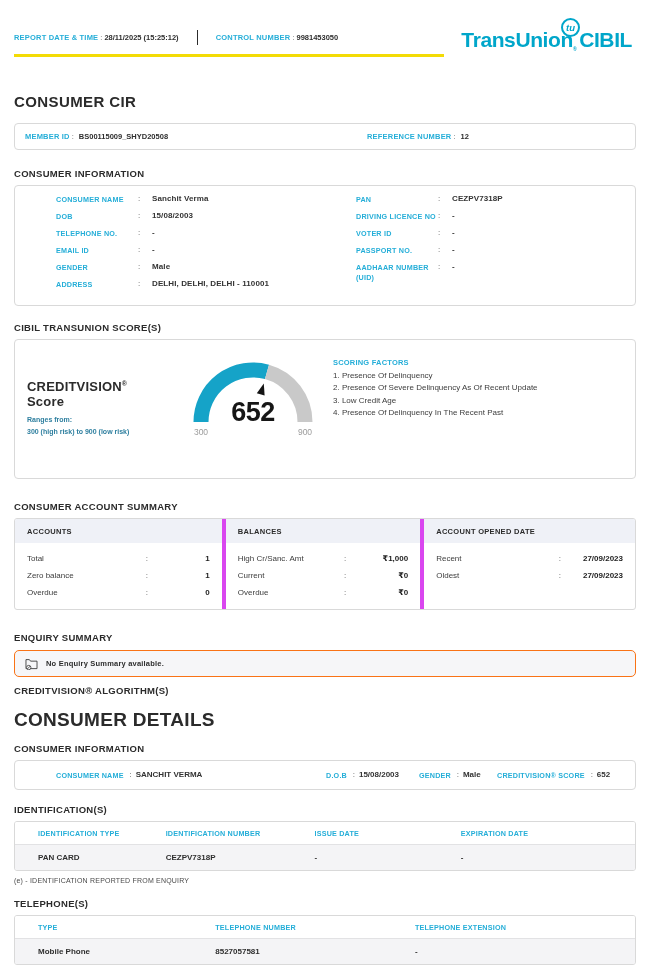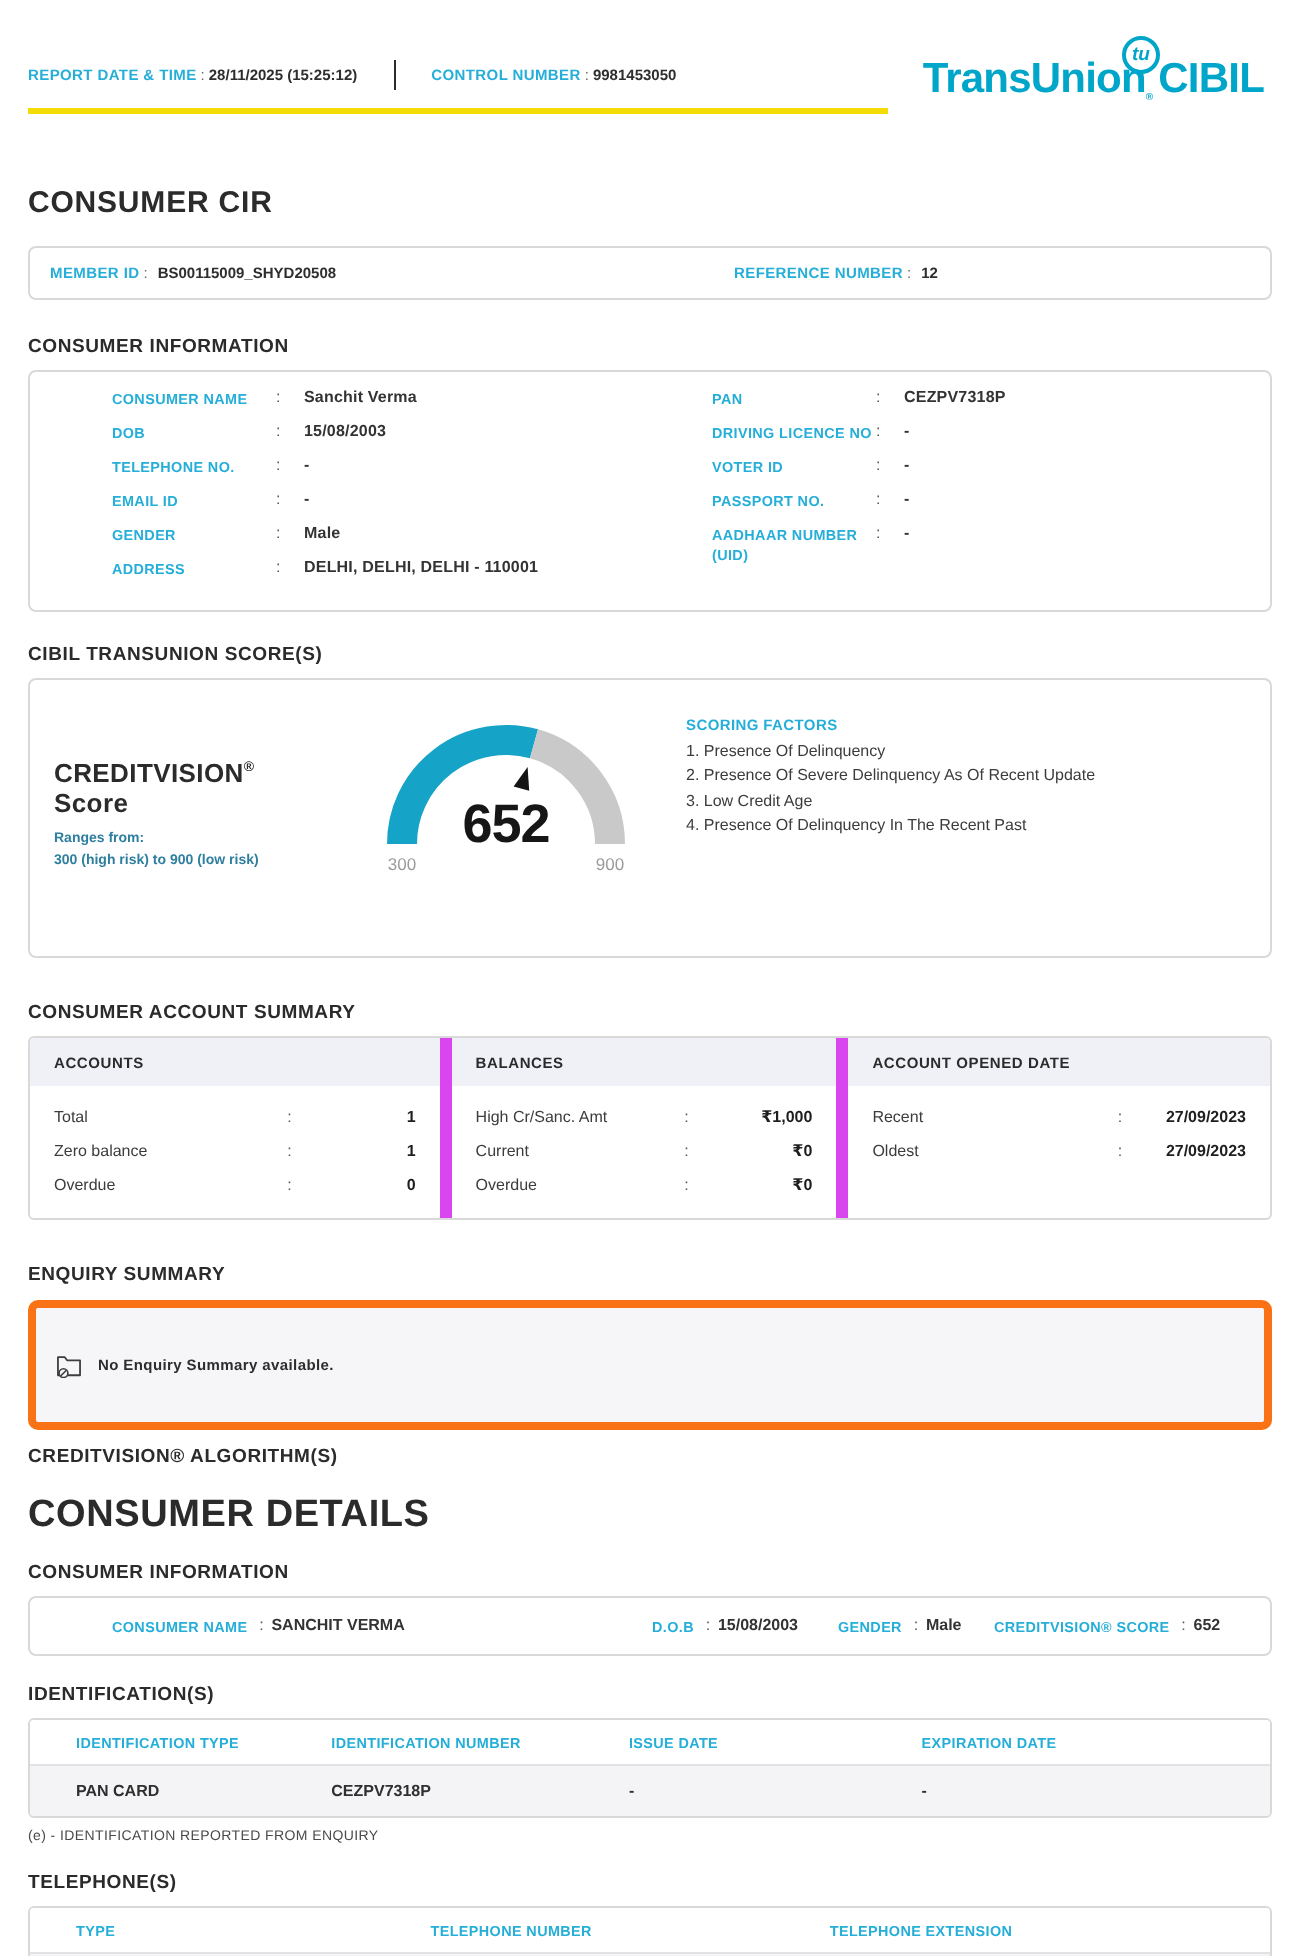--- a/index.html
+++ b/index.html
@@ -59,38 +59,38 @@
 
   
   .score-box{margin-top:6px; height:140px; display:flex; align-items:flex-start;}
   .sb-left{width:172px; flex:none; padding-left:12px; margin-top:40px;}
   .cv-name{font-size:13px; font-weight:bold; color:var(--head); letter-spacing:.2px; line-height:1.15;}
   .cv-reg{font-size:7px; vertical-align:super;}
   .ranges{margin-top:4px; font-size:7px; font-weight:bold; color:var(--teal-small); line-height:1.65;}
   .sb-gauge{width:134px; flex:none; margin-top:14px;}
   .g-score{font-size:27px; font-weight:bold; fill:#161616; letter-spacing:-.5px;}
   .g-min,.g-max{font-size:8.5px; fill:#9b9b9b;}
-  .sb-factors{margin-left:22px; margin-top:18px;}
+  .sb-factors{margin-left:12px; margin-top:18px;}
   .factors-h{font-size:7.5px; font-weight:bold; color:var(--cyan); letter-spacing:.2px;}
   .factor{font-size:8px; color:#3c3c3c; margin-top:3.5px;}
 
   
   .acct{margin-top:6px; border:1px solid var(--border); border-radius:3px; display:flex; overflow:hidden;}
-  .acct-col{width:34%; border-right:6px solid #d946ef;}
+  .acct-col{width:34%; border-right:4px solid #d946ef;}
   .acct-col.mid{width:32%;}
   .acct-col:last-child{border-right:none; width:34%;}
   .acct-head{background:#eff1f7; font-size:7.5px; font-weight:bold; color:var(--head); letter-spacing:.3px; padding:8px 12px 7px;}
   .acct-body{padding:7px 12px 8px;}
   .acct-row{display:flex; align-items:center; height:17px; font-size:8px;}
   .a-label{flex:1; color:#3c3c3c;}
   .a-colon{width:26px; text-align:center; color:#555;}
   .a-value{min-width:50px; text-align:right; font-weight:bold; color:#1e1e1e;}
 
   
-  .notice{margin-top:7px; background:#f6f6f8; border:4px solid #f97316; border-radius:5px; padding:22px 10px; display:flex; align-items:center; gap:8px;}
+  .notice{margin-top:7px; background:#f6f6f8; border:1px solid #f97316; border-radius:5px; padding:6px 10px; display:flex; align-items:center; gap:8px;}
   .notice-text{font-size:7.5px; font-weight:bold; color:#2d2d2d; letter-spacing:.2px;}
   .nicon{flex:none; display:block;}
 
   
   .strip{margin-top:6px; padding:9px 10px 8px; display:flex; align-items:flex-start; font-size:8px;}
   .sf{display:flex; align-items:flex-start;}
   .sf .ci-label{width:auto; padding-right:2px;}
   .sf .ci-colon{width:10px; text-align:center;}
   .sf-name{width:45%;} .sf-dob{width:15.5%;} .sf-gender{width:13%;} .sf-score{flex:1;}
   .sf-val{color:#333; font-weight:bold;}

